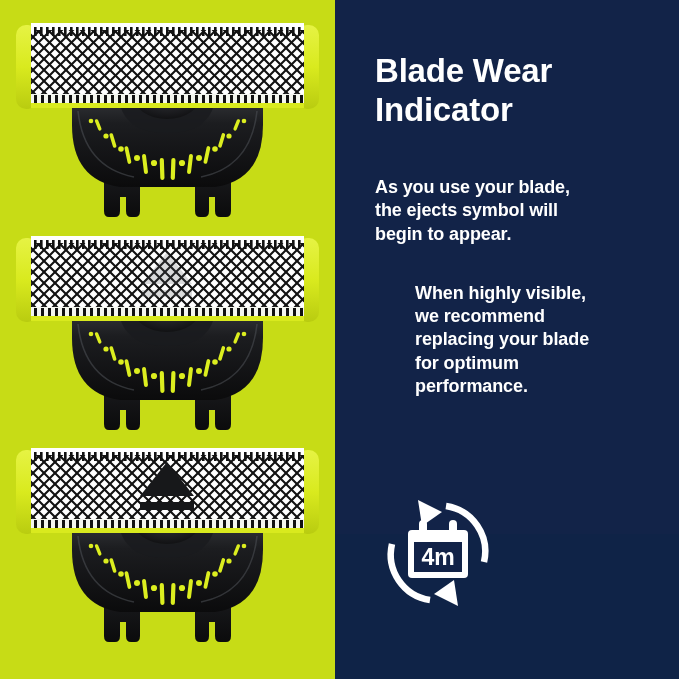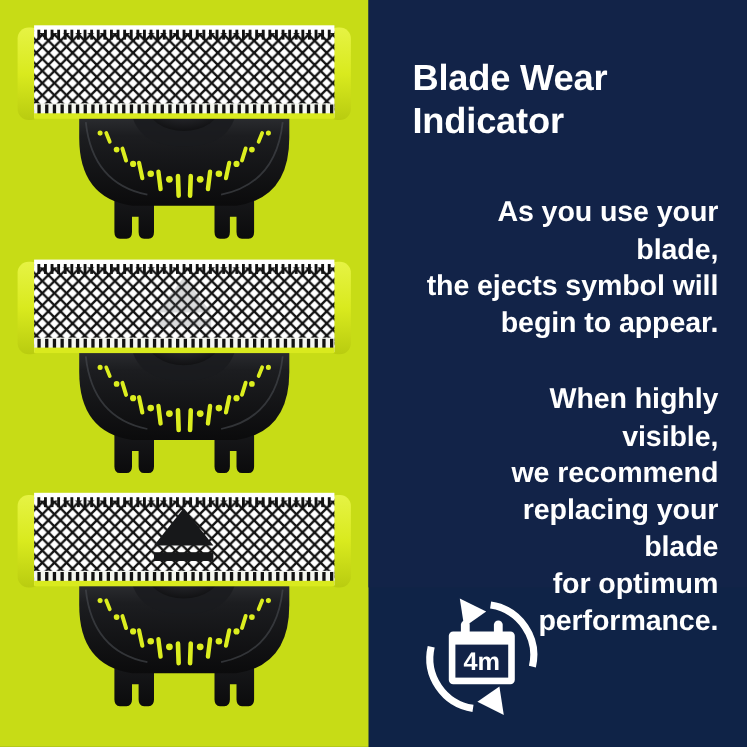--- a/index.html
+++ b/index.html
@@ -39,33 +39,32 @@
   }
   .headline{
     font-size:33px;
     font-weight:700;
     line-height:1.17;
     letter-spacing:-0.2px;
     margin:0 0 0 0;
     white-space:pre-line;
   }
   .para{
-    font-size:26px;
+    font-size:18px;
     font-weight:700;
     line-height:1.29;
     letter-spacing:-0.1px;
     white-space:pre-line;
-    text-align:right;
   }
   .para.p1{margin-top:47px;}
   .para.p2{margin-top:36px;margin-left:40px;}
 
   .badge-wrap{
     position:absolute;
-    left:378px;top:536px;
+    left:378px;top:492px;
     width:120px;height:122px;
   }
   .badge-svg{display:block;width:120px;height:122px;}
 </style>
 </head>
 <body>
 
 <div id="page">
 
   <div class="left-panel">

